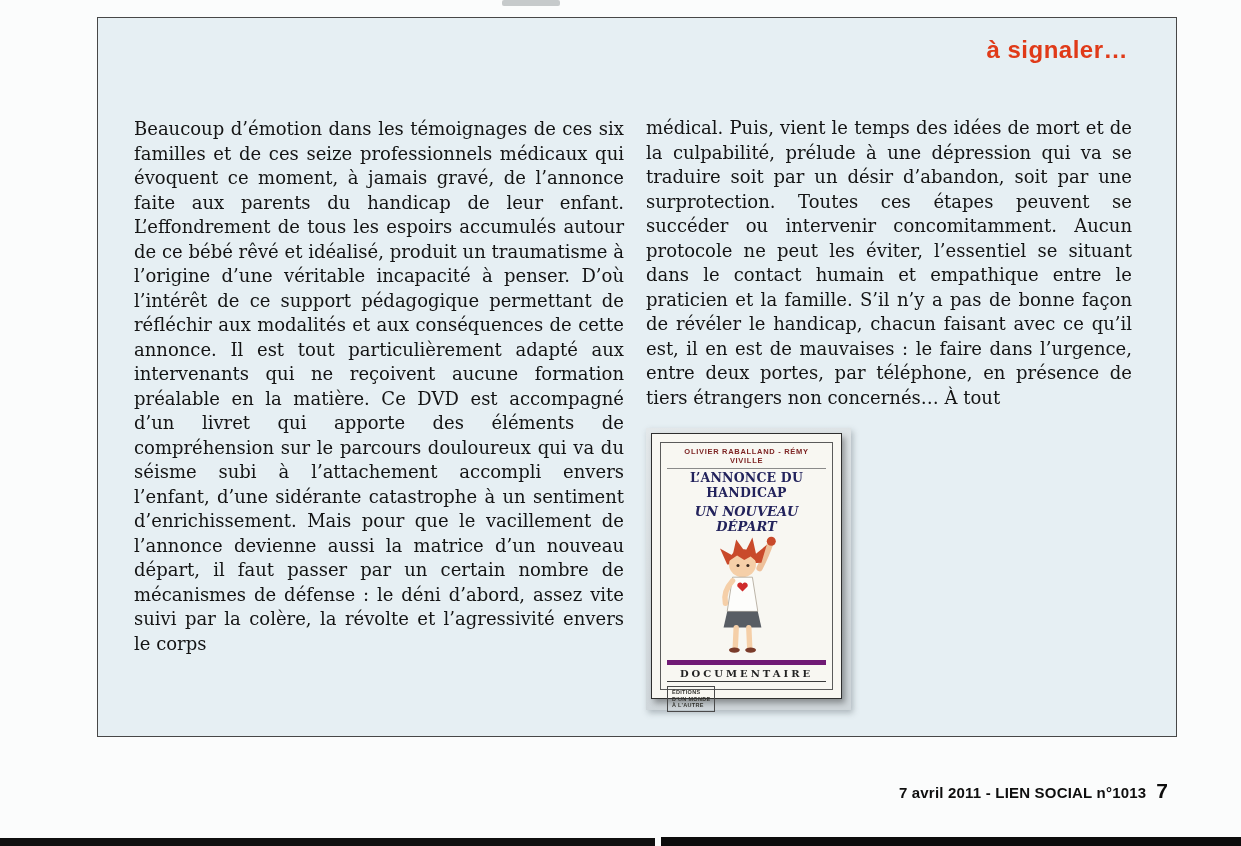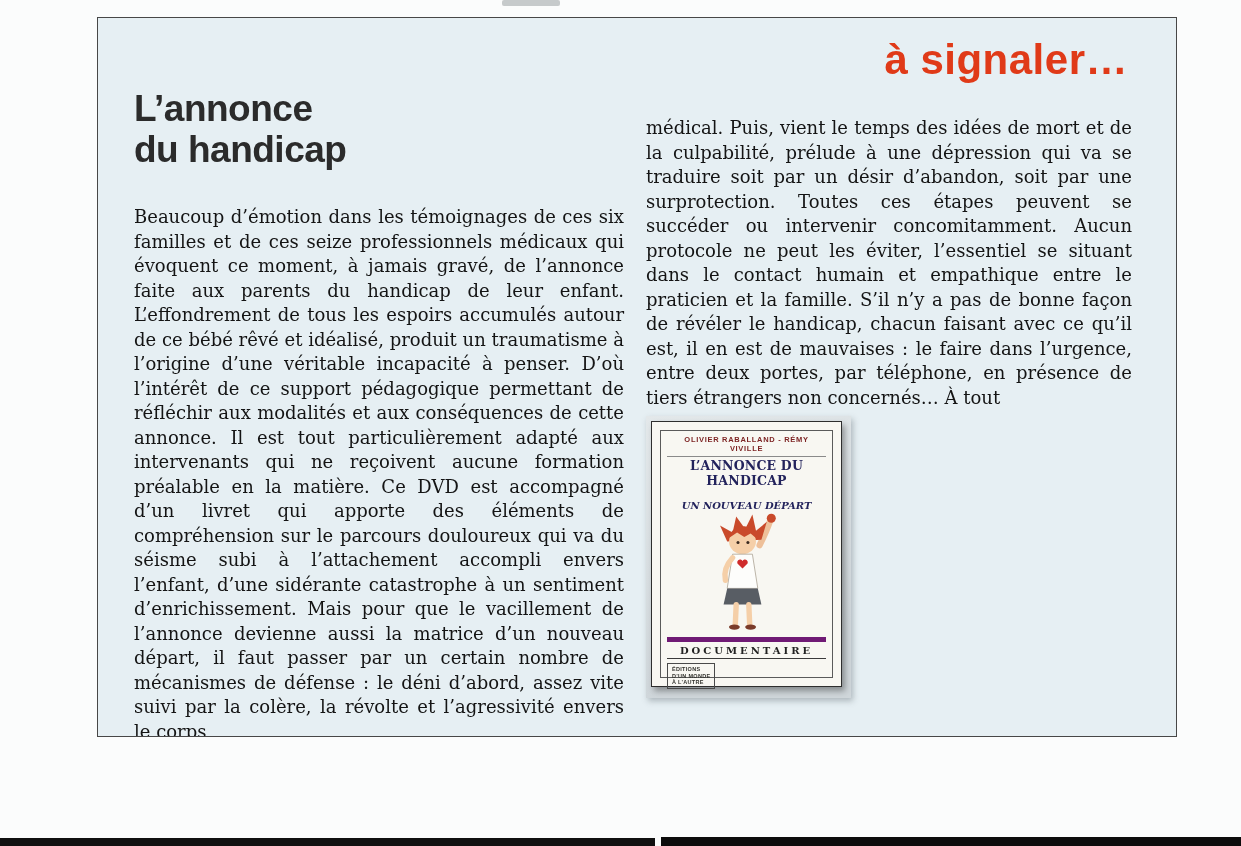--- a/index.html
+++ b/index.html
@@ -22,42 +22,42 @@
   .panel {
     position:absolute; left:97px; top:17px; width:1080px; height:720px;
     background:#e6eff3;
     border:1px solid #474747;
     overflow:hidden;
   }
 
   .section-label {
     position:absolute; top:18px; right:48px;
     font-family:"Liberation Sans","DejaVu Sans",sans-serif;
-    font-weight:700; font-size:42px; letter-spacing:.5px;
+    font-weight:700; font-size:24px; letter-spacing:.5px;
     color:#e03a18;
   }
 
   .col-left {
     position:absolute; left:36px; top:64px; width:490px;
   }
   .article-title {
     font-family:"Liberation Sans","DejaVu Sans",sans-serif;
     font-weight:700; font-size:37px; line-height:41px;
     letter-spacing:-0.5px; color:#2b2b2b;
     padding-top:6px;
   }
   .body-text {
     font-size:18px; line-height:24.5px; text-align:justify; color:#141414;
   }
   .col-left .body-text { margin-top:35px; }
 
   .col-right {
     position:absolute; left:548px; top:98px; width:486px;
   }
-  .col-right .part1 { margin-bottom:0; }
+  .col-right .part1 { margin-bottom:12px; }
 
   
   .dvd-figure {
     float:left; width:205px; margin:6px 16px 4px 0;
   }
   .dvd-photo {
     background:linear-gradient(160deg,#e3e8ea 0%,#cfd6da 80%);
     padding:5px 9px 11px 5px;
     box-shadow:2px 3px 6px rgba(70,80,90,.35);
   }
@@ -77,22 +77,22 @@
     color:#7d2424; text-align:center;
     padding-bottom:3px; border-bottom:1px solid #8a8a8a;
   }
   .dvd-title {
     font-family:"DejaVu Serif","Liberation Serif",serif;
     font-weight:700; font-size:12.5px; color:#23235c;
     text-align:center; margin-top:1px; letter-spacing:.2px;
   }
   .dvd-subtitle {
     font-family:"DejaVu Serif","Liberation Serif",serif;
-    font-weight:700; font-style:italic; font-size:10px; color:#23235c;
-    text-align:center; margin-top:12px;
+    font-weight:700; font-style:italic; font-size:13px; color:#23235c;
+    text-align:center; margin-top:4px;
   }
   .dvd-art { flex:1; display:flex; align-items:center; justify-content:center; }
   .dvd-genre {
     font-family:"DejaVu Serif","Liberation Serif",serif;
     font-weight:700; font-size:10px; letter-spacing:3px;
     color:#222; text-align:center;
     border-top:5px solid #701a75; border-bottom:1px solid #3a3a3a;
     padding:3px 0 2px;
   }
   .dvd-logo {
@@ -126,24 +126,20 @@
 
 <div class="page">
 
   <div class="smudge-top"></div>
 
   <div class="panel">
 
     <div class="section-label">à signaler…</div>
 
     <div class="col-left">
-      <h1 class="article-title">
-        <div>L’annonce</div>
-        <div>du handicap</div>
-      </h1>
       <p class="body-text">Beaucoup d’émotion dans les témoignages de ces six familles et de ces seize professionnels médicaux qui évoquent ce moment, à jamais gravé, de l’annonce faite aux parents du handicap de leur enfant. L’effondrement de tous les espoirs accumulés autour de ce bébé rêvé et idéalisé, produit un traumatisme à l’origine d’une véritable incapacité à penser. D’où l’intérêt de ce support pédagogique permettant de réfléchir aux modalités et aux conséquences de cette annonce. Il est tout particulièrement adapté aux intervenants qui ne reçoivent aucune formation préalable en la matière. Ce DVD est accompagné d’un livret qui apporte des éléments de compréhension sur le parcours douloureux qui va du séisme subi à l’attachement accompli envers l’enfant, d’une sidérante catastrophe à un sentiment d’enrichissement. Mais pour que le vacillement de l’annonce devienne aussi la matrice d’un nouveau départ, il faut passer par un certain nombre de mécanismes de défense : le déni d’abord, assez vite suivi par la colère, la révolte et l’agressivité envers le corps</p>
     </div>
 
     <div class="col-right">
       <p class="body-text part1">médical. Puis, vient le temps des idées de mort et de la culpabilité, prélude à une dépression qui va se traduire soit par un désir d’abandon, soit par une surprotection. Toutes ces étapes peuvent se succéder ou intervenir concomitamment. Aucun protocole ne peut les éviter, l’essentiel se situant dans le contact humain et empathique entre le praticien et la famille. S’il n’y a pas de bonne façon de révéler le handicap, chacun faisant avec ce qu’il est, il en est de mauvaises : le faire dans l’urgence, entre deux portes, par téléphone, en présence de tiers étrangers non concernés… À tout</p>
 
       <figure class="dvd-figure">
         <div class="dvd-photo">
           <div class="dvd-box">
             <div class="dvd-frame">
@@ -177,17 +173,20 @@
             </div>
           </div>
         </div>
       </figure>
 
 
     </div>
 
   </div>
 
+  <div class="footer">
+    <span class="issue">7 avril 2011 - LIEN SOCIAL n°1013</span><span class="pagenum">7</span>
+  </div>
 
   <div class="bar-bottom-left"></div>
   <div class="bar-bottom-right"></div>
 
 </div>
 
 </body></html>

